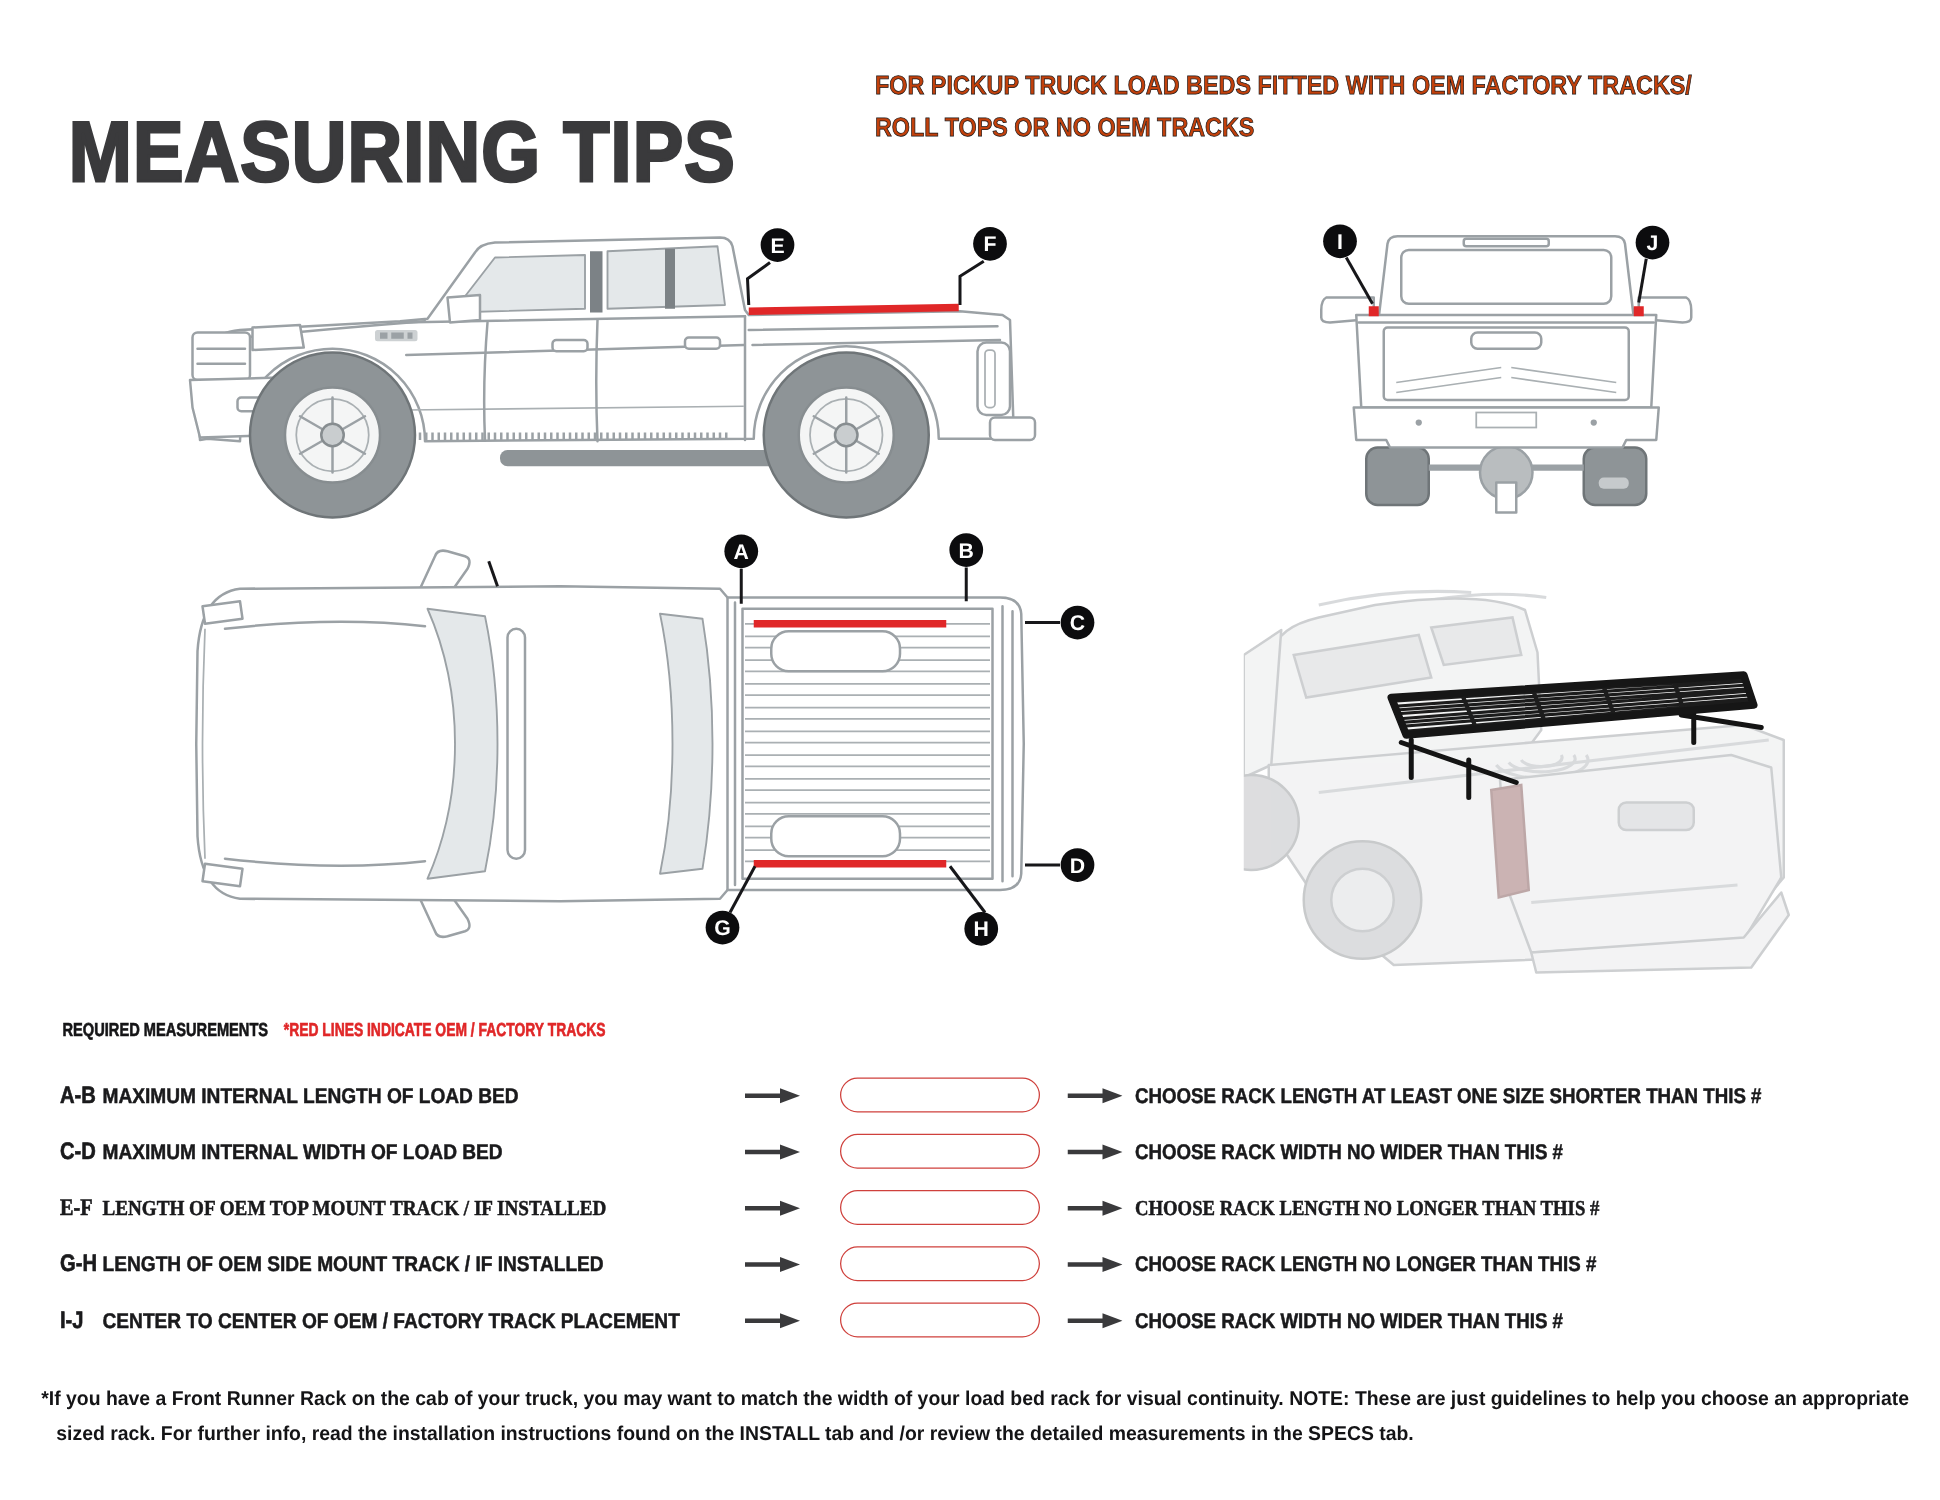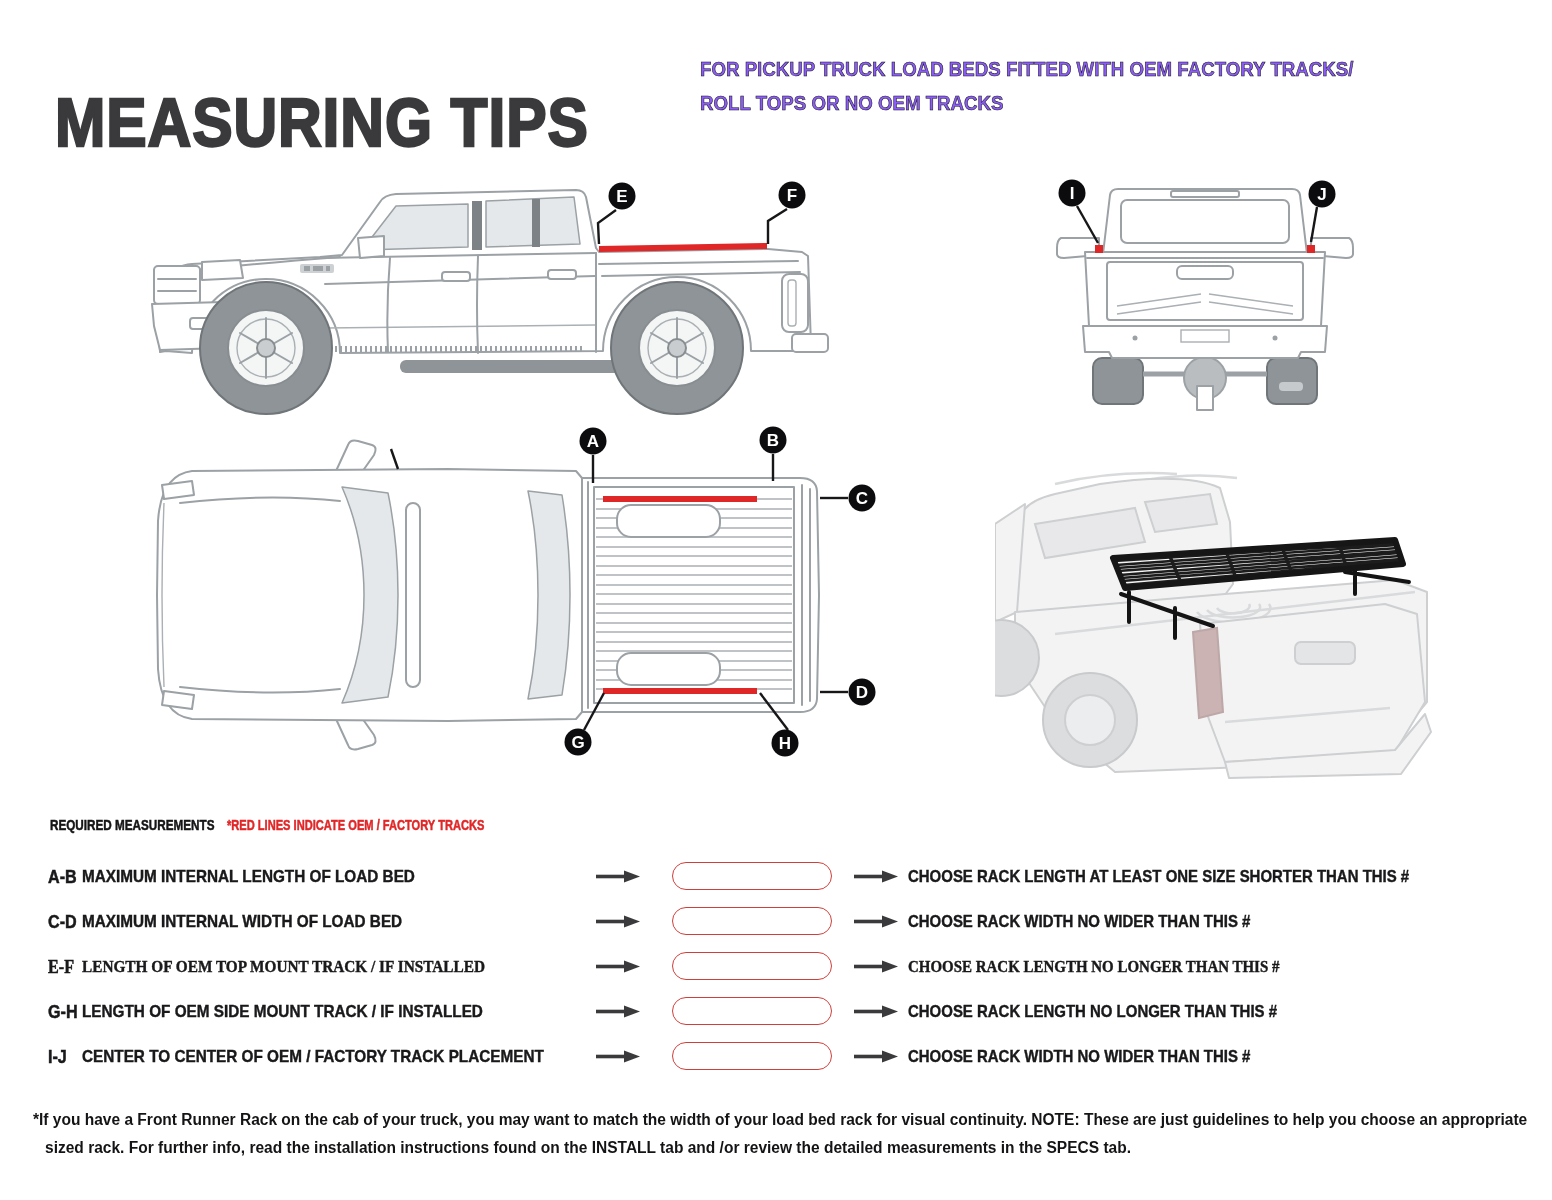--- a/index.html
+++ b/index.html
@@ -3,21 +3,21 @@
 <meta charset="utf-8">
 <style>
   html,body{margin:0;padding:0;background:#ffffff;}
   .page{position:relative;width:1552px;height:1200px;background:#fff;overflow:hidden;
         font-family:"Liberation Sans",sans-serif;color:#1a1a1c;}
   .abs{position:absolute;}
   .sq{transform-origin:0 50%;display:inline-block;white-space:nowrap;}
 
   .title{left:55px;top:40px;font-size:68px;font-weight:700;color:#3a3a3c;
          letter-spacing:1px;-webkit-text-stroke:2.4px #3a3a3c;line-height:72px;}
-  .subtitle{left:700px;top:52px;font-size:21px;font-weight:700;color:#8b5cf6;
+  .subtitle{left:700px;top:52px;font-size:21px;font-weight:700;color:#c2410c;
             line-height:34px;-webkit-text-stroke:.6px #141416;}
 
   .sec-head{left:50px;top:815px;font-size:15px;font-weight:700;color:#151517;
             -webkit-text-stroke:.5px #151517;line-height:20px;}
   .sec-legend{left:227px;top:815px;font-size:15px;font-weight:700;color:#e02728;
             -webkit-text-stroke:.5px #e02728;line-height:20px;}
 
   .mrow{position:absolute;left:0;width:1280px;height:29px;}
   .mcode{position:absolute;left:48px;top:0;font-size:19px;font-weight:700;line-height:29px;
          -webkit-text-stroke:.5px #151517;}

